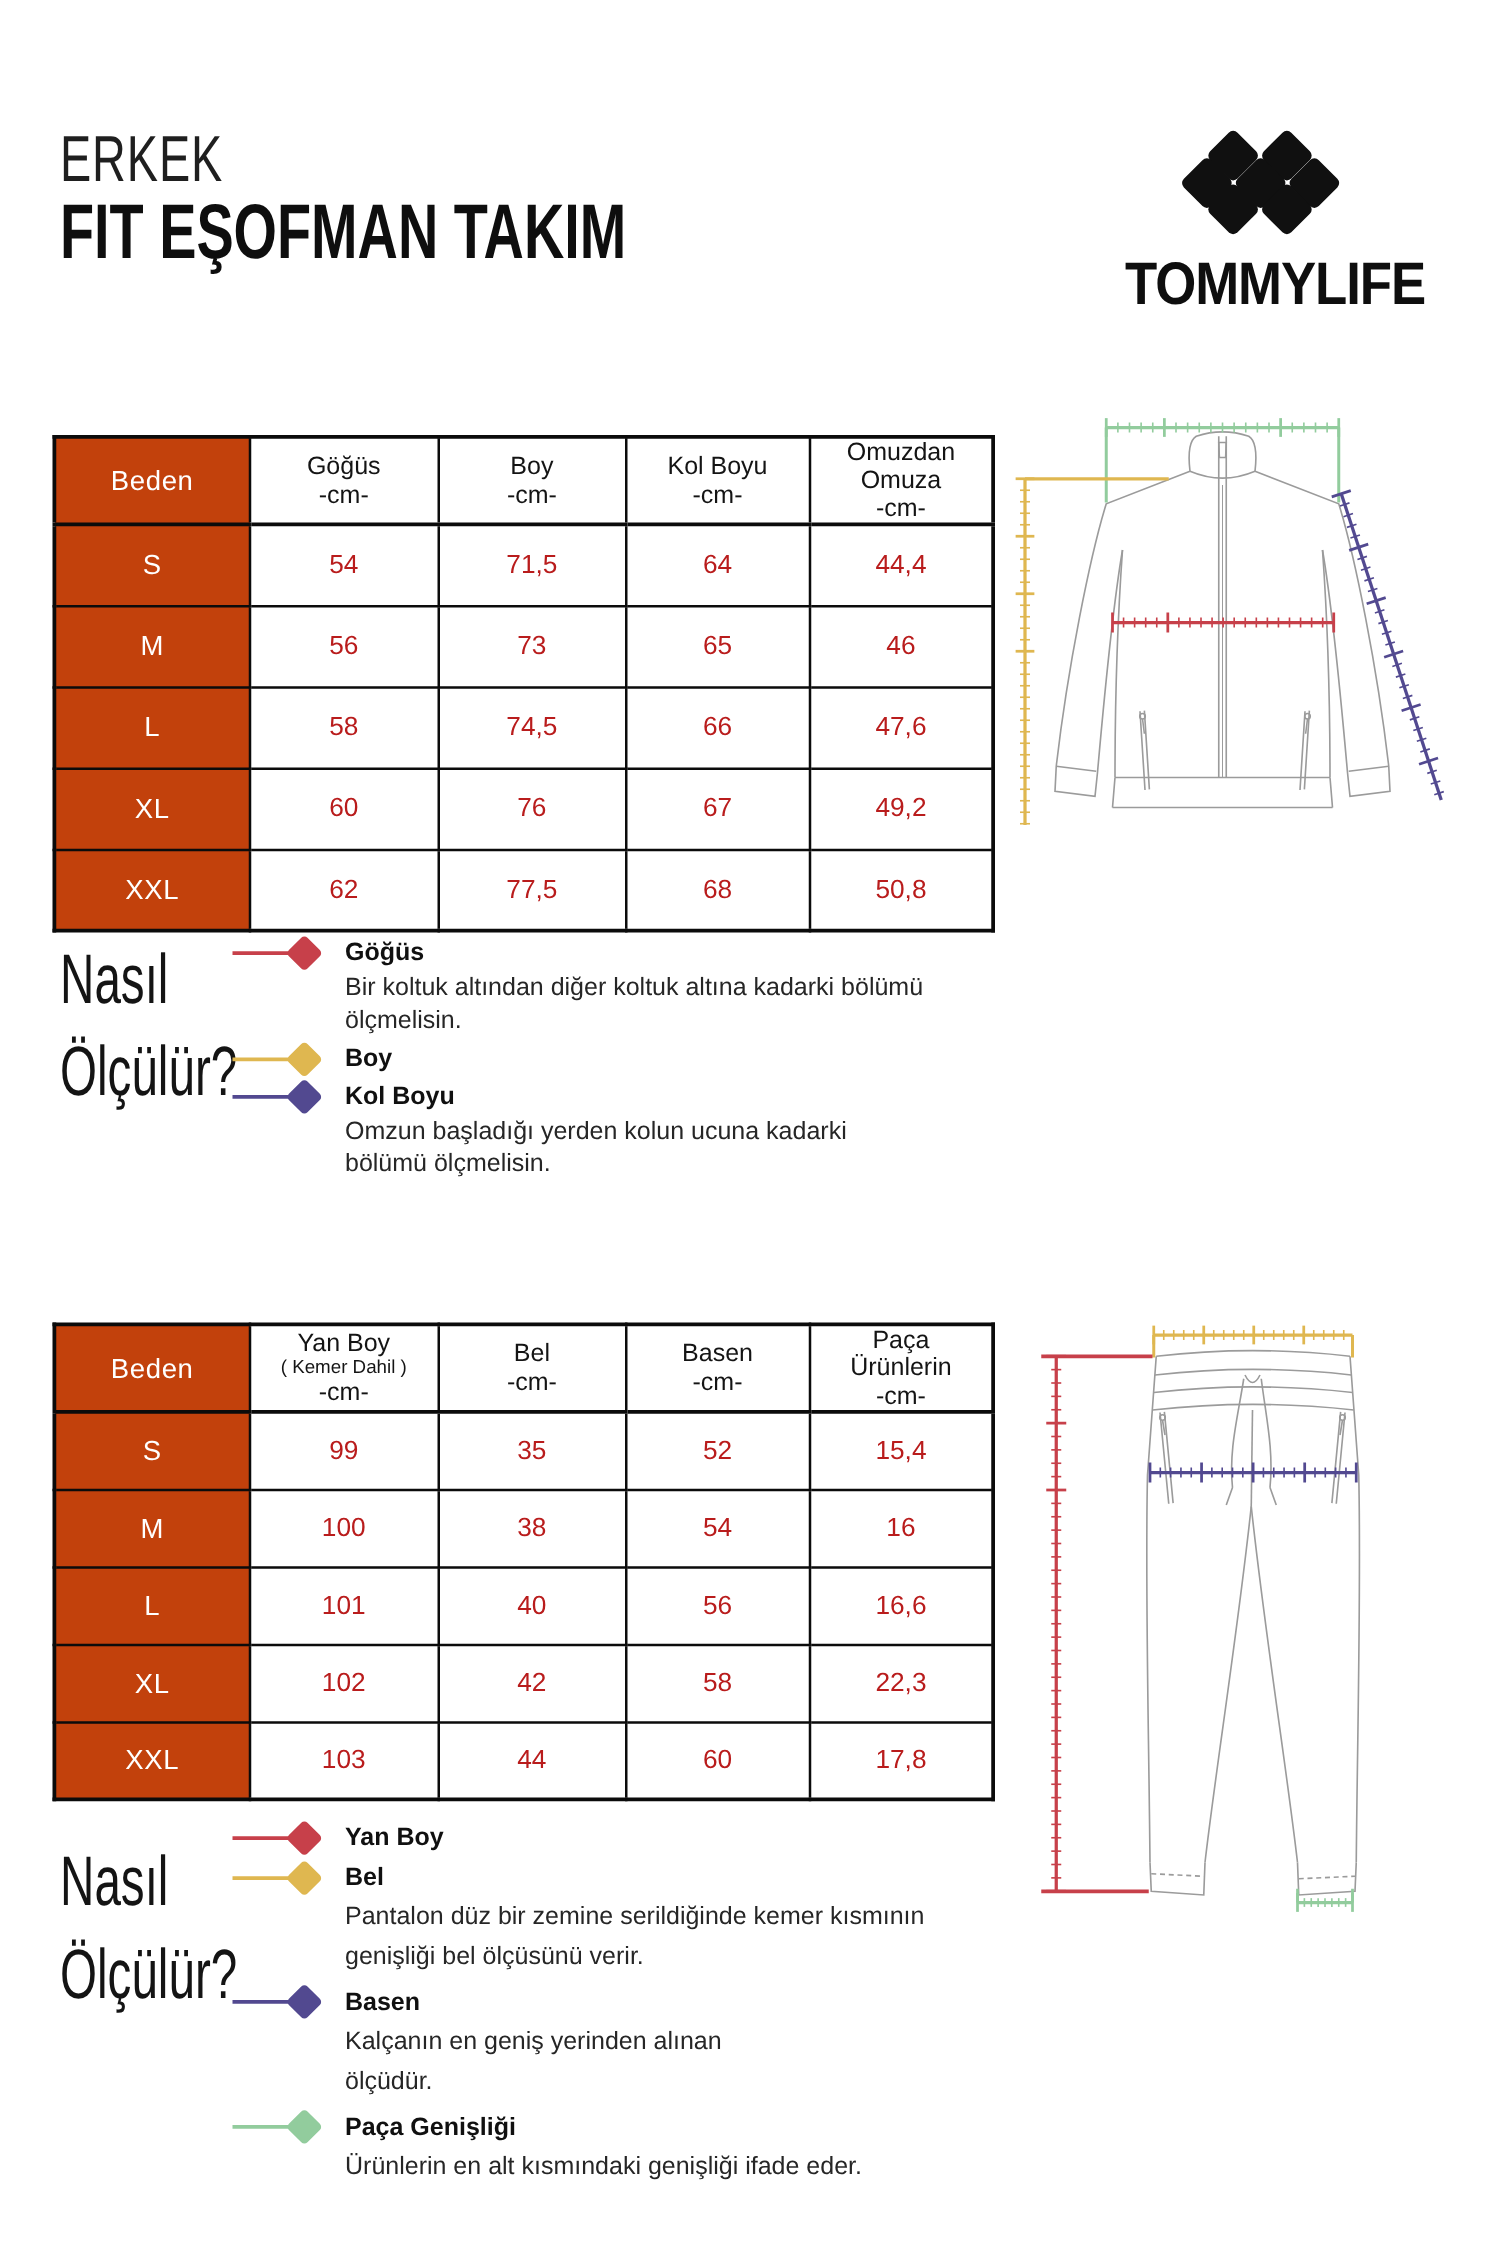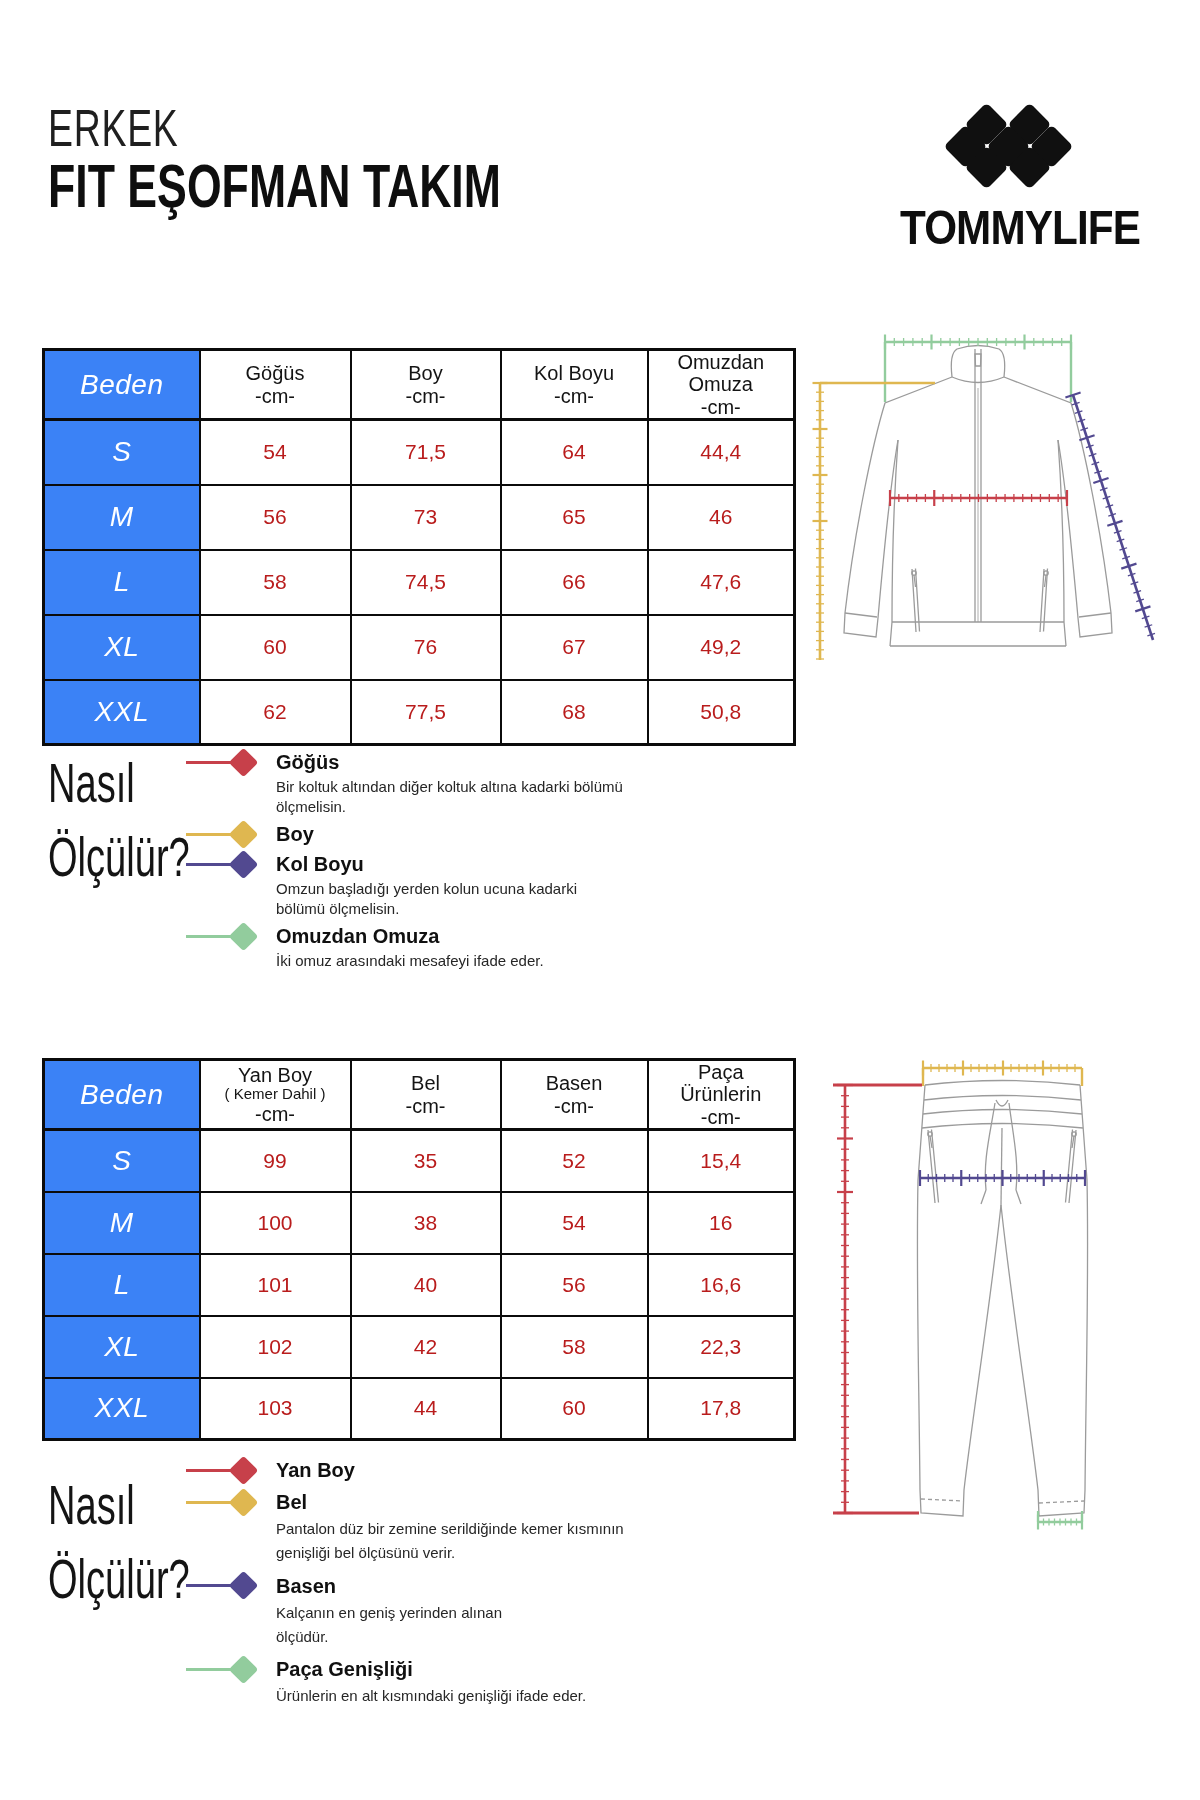--- a/index.html
+++ b/index.html
@@ -18,22 +18,22 @@
   .brand-logo .d{position:absolute;width:31px;height:31px;background:#101010;
                  border-radius:5px;transform:rotate(45deg);}
   .brand-name{margin-top:8px;text-align:center;font-size:48px;font-weight:800;color:#0e0e0e;
               transform:scaleX(.88);transform-origin:50% 0;letter-spacing:-1px;white-space:nowrap;}
 
   
   .size-table{position:absolute;left:42px;border-collapse:collapse;background:#fff;
               border:3px solid #0b0b0b;table-layout:fixed;}
   .size-table th,.size-table td{border:2px solid #0b0b0b;text-align:center;
               vertical-align:middle;padding:0;}
-  .size-table .size-col{background:#3b82f6;color:#ffffff;border-color:#0b0b0b;
-              font-size:28px;font-weight:400;letter-spacing:.5px;font-style:italic;}
+  .size-table .size-col{background:#c2410c;color:#ffffff;border-color:#0b0b0b;
+              font-size:22px;font-weight:400;letter-spacing:.5px;}
   .size-table thead th{font-weight:400;color:#141414;border-bottom:3px solid #0b0b0b;}
   .size-table td{font-size:21px;color:#b91c1c;}
   #jacket-table{top:348px;}
   #jacket-table thead tr{height:66px;}
   #jacket-table tbody tr{height:65px;}
   #pants-table{top:1058px;}
   #pants-table thead tr{height:63px;}
   #pants-table tbody tr{height:62px;}
   .col-title,.col-sub,.col-unit{font-size:20px;line-height:1.12;}
   .col-sub.small{font-size:15px;}
@@ -46,21 +46,21 @@
   .measure-items{position:absolute;left:186px;width:600px;display:flex;flex-direction:column;}
   #measure-top-items{top:750px;gap:6px;}
   #measure-bottom-items{top:1458px;gap:8px;}
   .measure-item{display:flex;align-items:flex-start;}
   .marker{display:flex;align-items:center;width:78px;flex:0 0 auto;height:24px;}
   .marker-line{width:48px;height:3px;background:currentColor;}
   .marker-diamond{width:21px;height:21px;background:currentColor;border-radius:3.5px;
                   transform:rotate(45deg);margin-left:-1px;}
   .item-text{margin-left:12px;}
   .item-name{font-size:20px;font-weight:700;color:#101010;line-height:1.2;}
-  .item-desc{font-size:15px;color:#262626;line-height:1.3;white-space:pre-line;margin-top:3px;}
+  .item-desc{font-size:20px;color:#262626;line-height:1.3;white-space:pre-line;margin-top:3px;}
   #measure-bottom-items .item-desc{line-height:1.62;}
 
   
   #jacket-svg{position:absolute;left:700px;top:280px;}
   #pants-svg{position:absolute;left:700px;top:1040px;}
   .ruler{fill:none;}
 </style>
 </head>
 <body>
 
@@ -316,30 +316,20 @@
   </div>
     <div class="measure-item">
     <div class="marker" style="color: rgb(82, 73, 144);">
       <div class="marker-line"></div>
         <div class="marker-diamond"></div>
     </div>
     <div class="item-text">
       <div class="item-name">Kol Boyu</div>
       <div class="item-desc">Omzun başladığı yerden kolun ucuna kadarki
 bölümü ölçmelisin.</div>
-    </div>
-  </div>
-    <div class="measure-item">
-    <div class="marker" style="color: rgb(146, 204, 157);">
-      <div class="marker-line"></div>
-        <div class="marker-diamond"></div>
-    </div>
-    <div class="item-text">
-      <div class="item-name">Omuzdan Omuza</div>
-      <div class="item-desc">İki omuz arasındaki mesafeyi ifade eder.</div>
     </div>
   </div>
   </div>
 
 <table class="size-table" id="pants-table">
   <colgroup>
       <col style="width:156px">
       <col style="width:151px">
       <col style="width:150px">
       <col style="width:147px">

